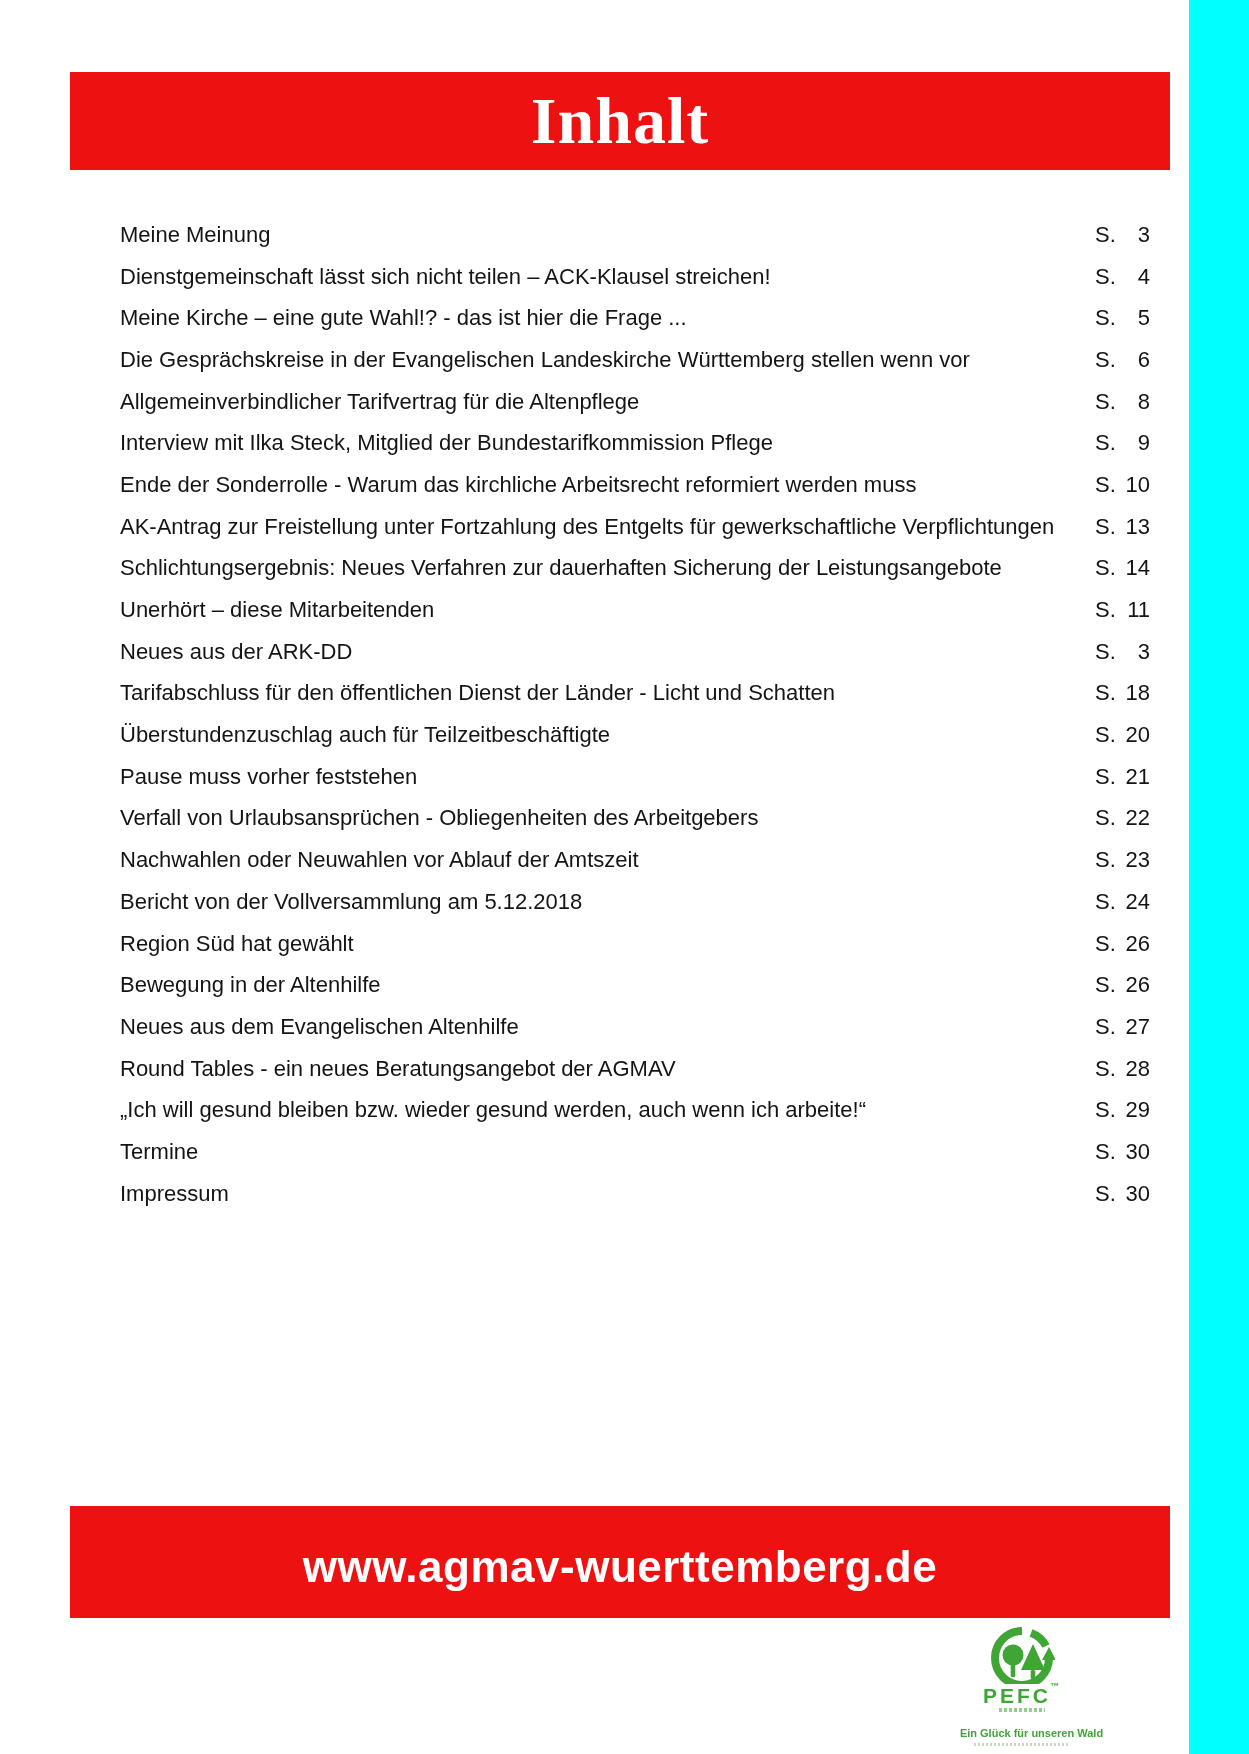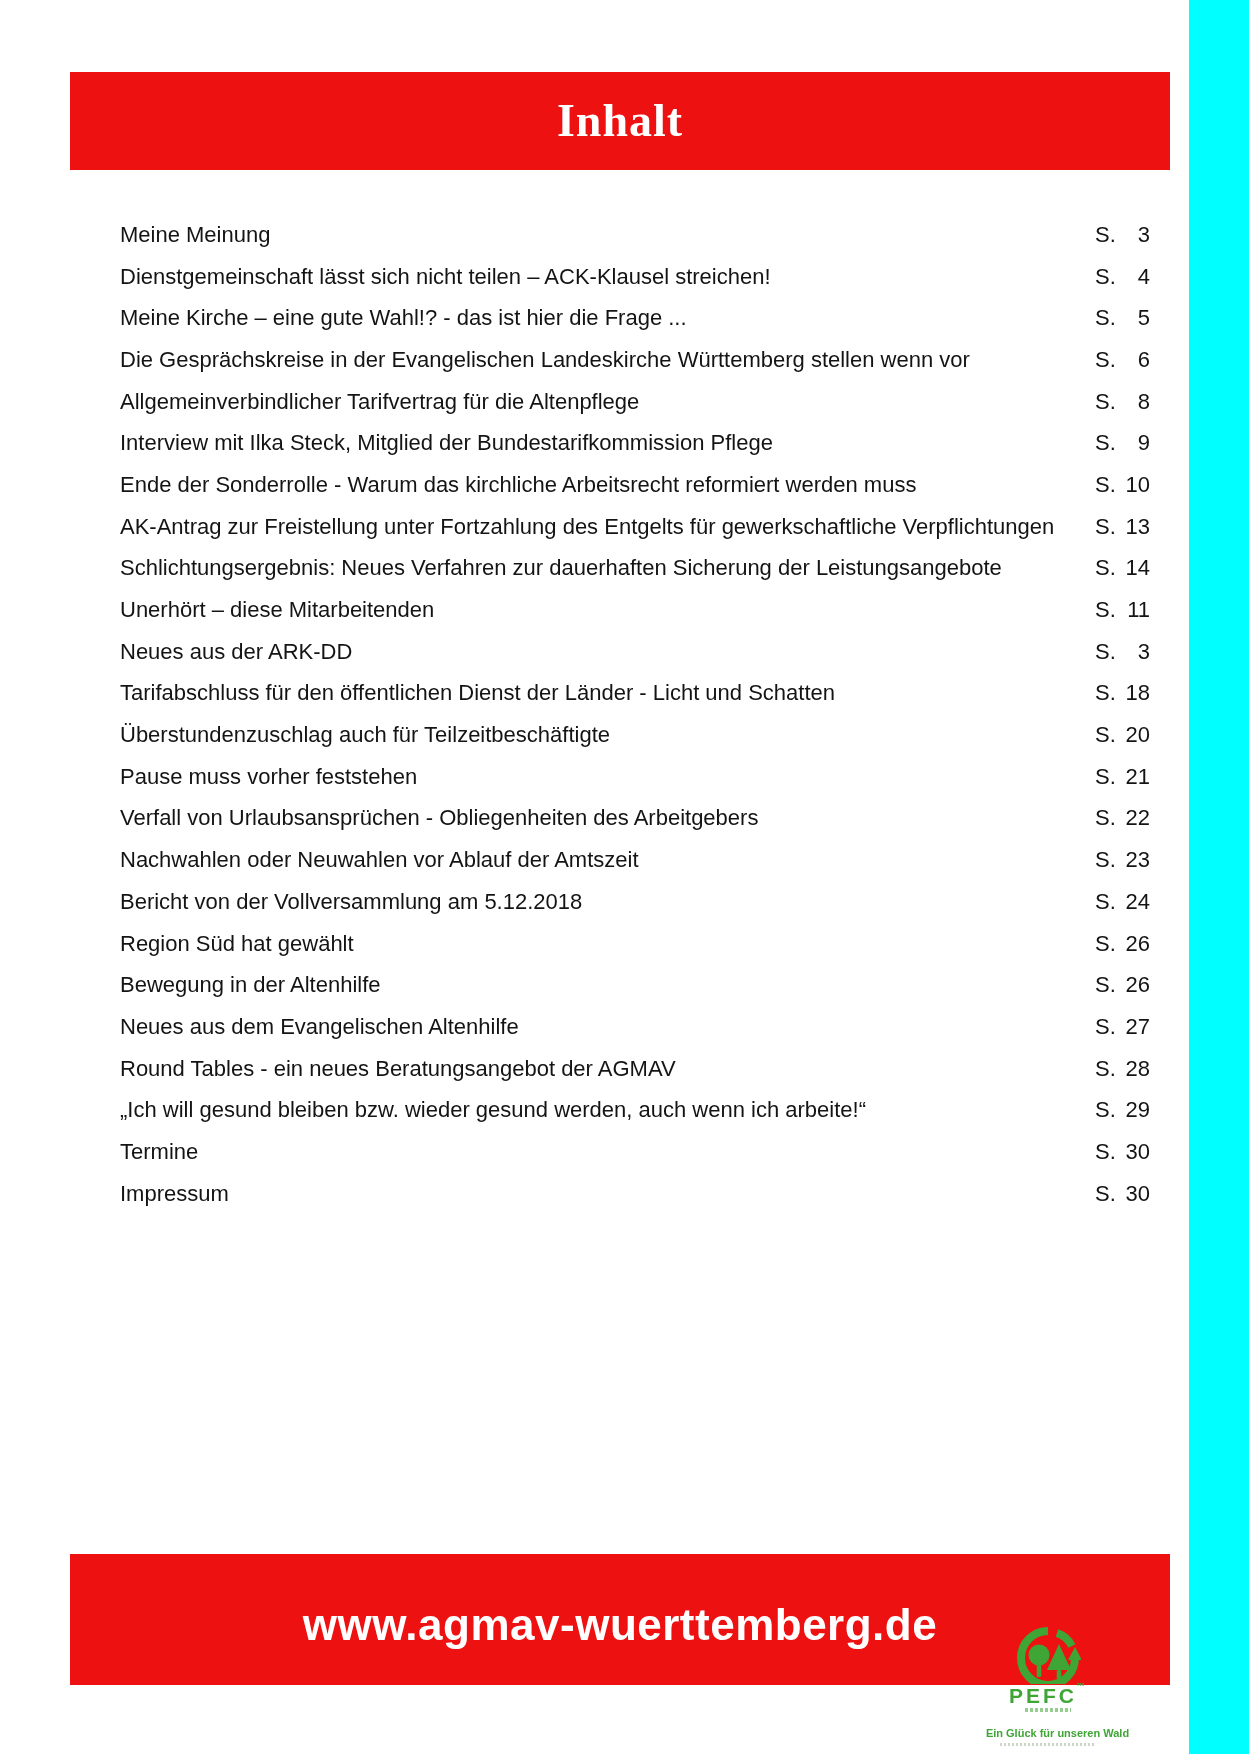--- a/index.html
+++ b/index.html
@@ -16,44 +16,44 @@
   }
   .banner{
     position:absolute;left:70px;width:1100px;
     background:#ee1111;
     display:flex;align-items:center;justify-content:center;
   }
   .header-banner{top:72px;height:98px;}
   .header-banner h1{
     margin:0;color:#ffffff;
     font-family:"Liberation Serif", serif;
-    font-weight:700;font-size:46px;line-height:1;
+    font-weight:700;font-size:66px;line-height:1;
     letter-spacing:1px;
   }
   .toc{
     position:absolute;left:78px;top:214px;width:1072px;
   }
   .toc-row{
     display:flex;align-items:center;height:41.7px;
     font-size:22px;color:#141414;
   }
   .toc-label{
     flex:1;white-space:nowrap;overflow:visible;margin-left:42px;
   }
   .toc-page{
     width:55px;flex:0 0 55px;display:flex;justify-content:space-between;
   }
   .toc-n{text-align:right;}
-  .footer-banner{top:1554px;height:131px;}
+  .footer-banner{top:1506px;height:112px;}
   .footer-banner .url{
     color:#ffffff;font-weight:700;font-size:44px;line-height:1;
     padding-top:10px;letter-spacing:0.5px;
   }
   .pefc{
-    position:absolute;left:980px;top:1626px;width:135px;
+    position:absolute;left:954px;top:1626px;width:135px;
     display:flex;flex-direction:column;align-items:center;
   }
   .pefc svg{display:block;}
   .pefc-word{
     margin-top:1px;
     color:#3fa535;font-weight:700;font-size:21px;line-height:1;
     letter-spacing:3px;position:relative;
   }
   .pefc-word sup{
     font-size:9px;letter-spacing:0;position:relative;top:-6px;left:-1px;

